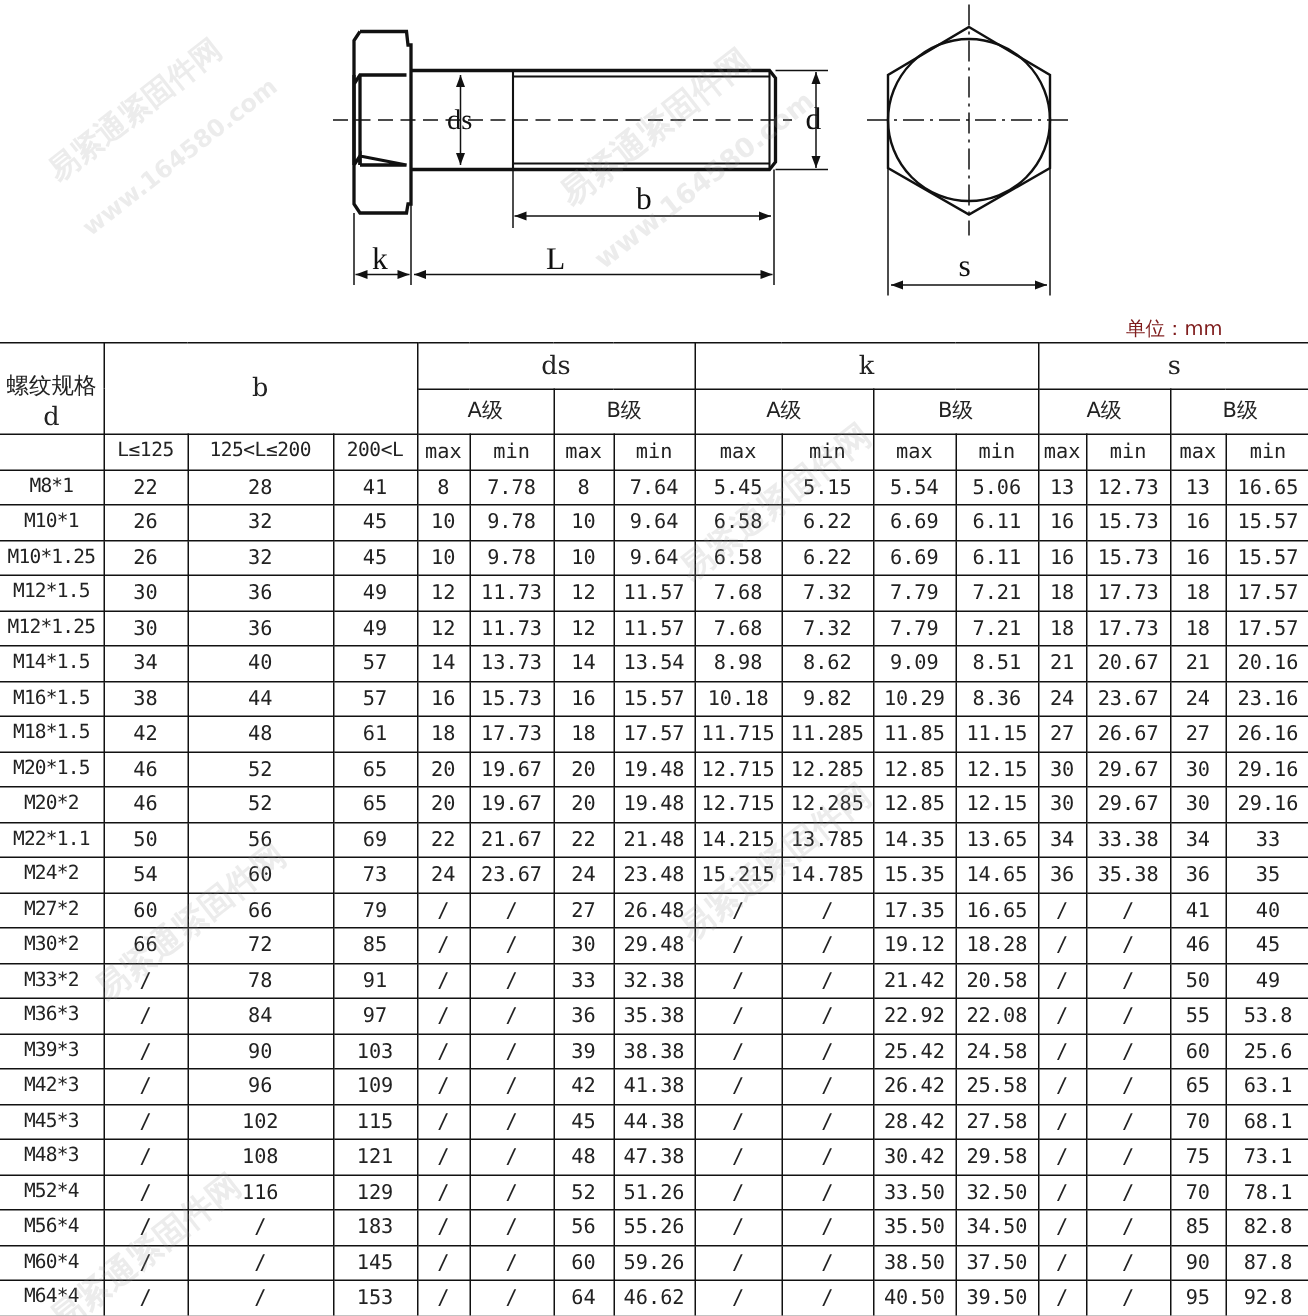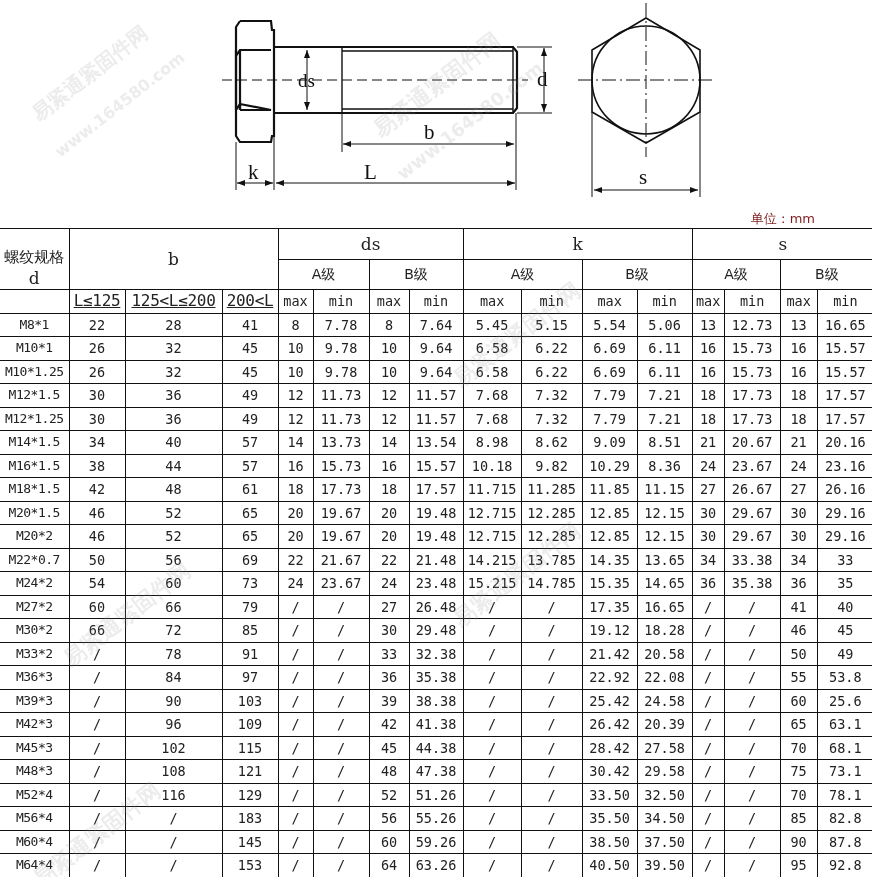--- a/index.html
+++ b/index.html
@@ -13,21 +13,21 @@
           font-family: "DejaVu Sans", sans-serif; color: #7f1d1d; }
   table.spec { position: absolute; left: 0; top: 228px; border-collapse: collapse;
                table-layout: fixed; width: 873px; }
   table.spec td { border: 1.5px solid #111; text-align: center; padding: 0;
                   font-family: "DejaVu Sans Mono", "Liberation Mono", monospace;
                   font-size: 13.5px; color: #222; height: 22.5px; line-height: 22px;
                   white-space: nowrap; overflow: hidden; }
   table.spec tr.h1 td { height: 23px; }
   table.spec td.big { font-family: "DejaVu Serif", serif; font-size: 17px; }
   table.spec td.grade { font-family: "DejaVu Sans", sans-serif; font-size: 14px; }
-  table.spec td.cond { font-size: 16px; letter-spacing: -0.3px; text-decoration: underline; }
+  table.spec td.cond { font-size: 13px; letter-spacing: -0.3px; }
   table.spec td.spec-col { font-size: 13px; letter-spacing: -0.5px; }
   table.spec td.thread-head { font-family: "DejaVu Sans", sans-serif; font-size: 15px;
                               line-height: 22px; vertical-align: middle; }
   table.spec tr:first-child td { border-top: 1px solid #111; }
   table.spec td:first-child { border-left: none; }
   table.spec td:last-child { border-right: none; }
   .wm { position: absolute; color: rgba(150,150,150,0.18); font-family: "DejaVu Sans", sans-serif;
         font-weight: bold; pointer-events: none; transform: rotate(-38deg); white-space: nowrap; }
 </style>
 </head>
@@ -337,21 +337,21 @@
         <td>12.715</td>
         <td>12.285</td>
         <td>12.85</td>
         <td>12.15</td>
         <td>30</td>
         <td>29.67</td>
         <td>30</td>
         <td>29.16</td>
       </tr>
       <tr>
-        <td class="spec-col">M22*0.7</td>
+        <td class="spec-col">M22*1.1</td>
         <td>50</td>
         <td>56</td>
         <td>69</td>
         <td>22</td>
         <td>21.67</td>
         <td>22</td>
         <td>21.48</td>
         <td>14.215</td>
         <td>13.785</td>
         <td>14.35</td>
@@ -474,21 +474,21 @@
         <td>/</td>
         <td>96</td>
         <td>109</td>
         <td>/</td>
         <td>/</td>
         <td>42</td>
         <td>41.38</td>
         <td>/</td>
         <td>/</td>
         <td>26.42</td>
-        <td>20.39</td>
+        <td>25.58</td>
         <td>/</td>
         <td>/</td>
         <td>65</td>
         <td>63.1</td>
       </tr>
       <tr>
         <td class="spec-col">M45*3</td>
         <td>/</td>
         <td>102</td>
         <td>115</td>
@@ -578,21 +578,21 @@
         <td>87.8</td>
       </tr>
       <tr>
         <td class="spec-col">M64*4</td>
         <td>/</td>
         <td>/</td>
         <td>153</td>
         <td>/</td>
         <td>/</td>
         <td>64</td>
-        <td>63.26</td>
+        <td>46.62</td>
         <td>/</td>
         <td>/</td>
         <td>40.50</td>
         <td>39.50</td>
         <td>/</td>
         <td>/</td>
         <td>95</td>
         <td>92.8</td>
       </tr>
     </tbody>

